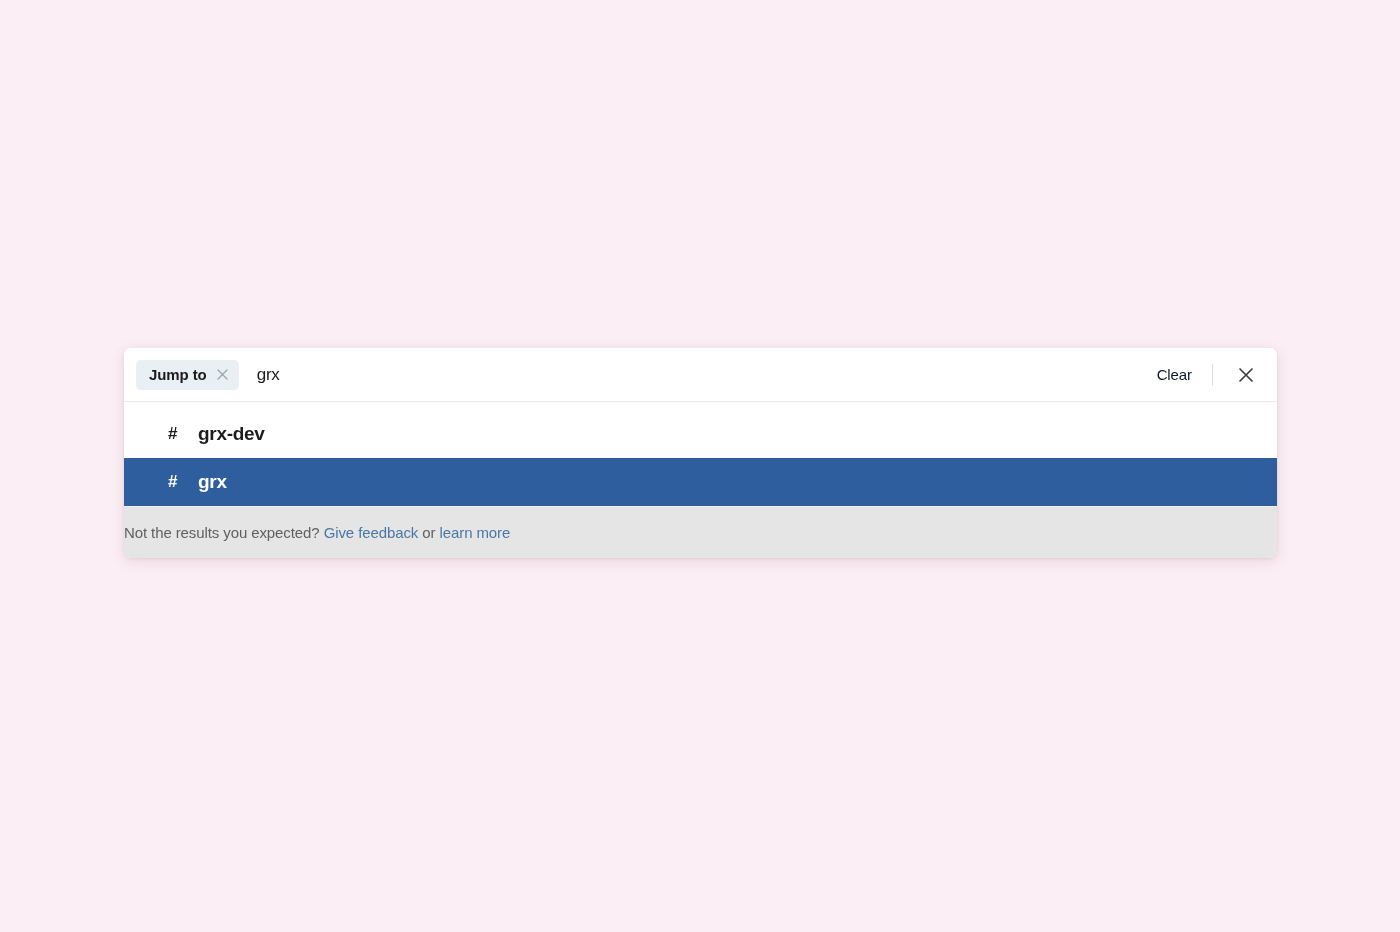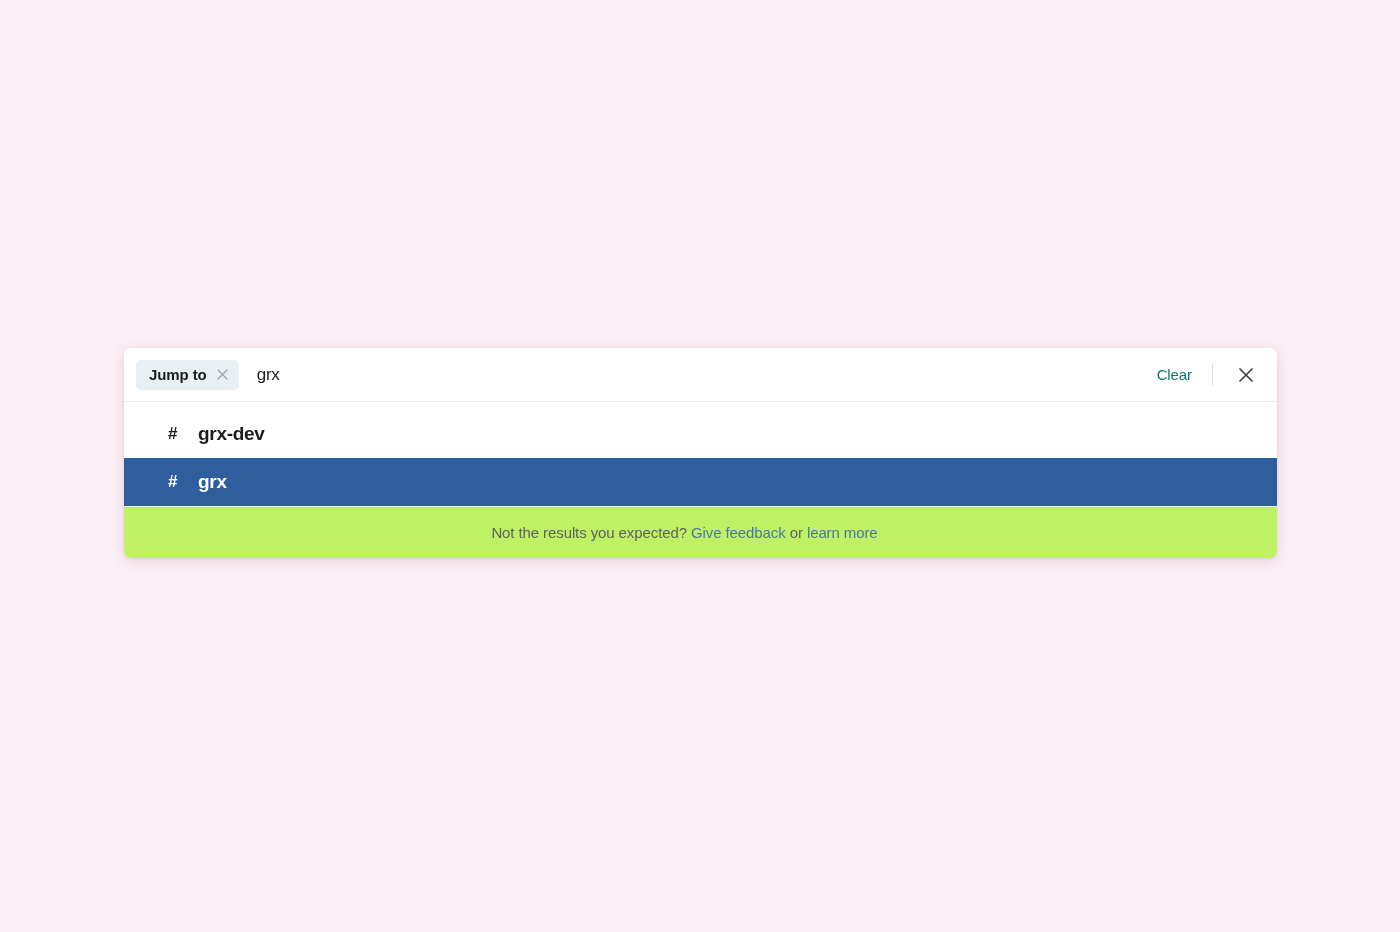--- a/index.html
+++ b/index.html
@@ -75,21 +75,21 @@
     font-weight: 400;
     letter-spacing: -0.2px;
     flex: 0 0 auto;
     cursor: text;
   }
 
   .header-spacer { flex: 1 1 auto; }
 
   .clear-button {
     font-size: 15px;
-    color: #0f766e;
+    color: #0f172a;
     background: none;
     border: none;
     cursor: pointer;
     font-family: "Liberation Sans", sans-serif;
     padding: 4px 6px;
     letter-spacing: -0.1px;
   }
 
   .header-divider {
     width: 1px;
@@ -145,25 +145,25 @@
     letter-spacing: -0.3px;
   }
 
   .result-row.selected .result-hash,
   .result-row.selected .result-name {
     color: #ffffff;
   }
 
   
   .panel-footer {
-    background: #bef264;
+    background: #e5e5e5;
     height: 52px;
     display: flex;
     align-items: center;
-    justify-content: center;
+    justify-content: flex-start;
     padding-right: 32px;
     border-top: 1px solid #f0f0f0;
   }
 
   .footer-text {
     font-size: 15px;
     color: #616061;
     letter-spacing: -0.1px;
   }
 

